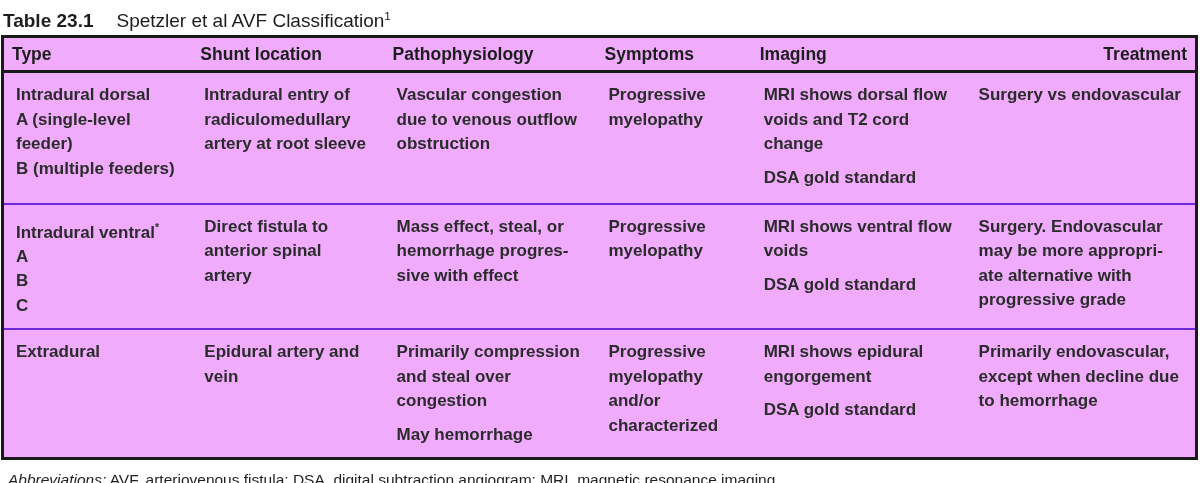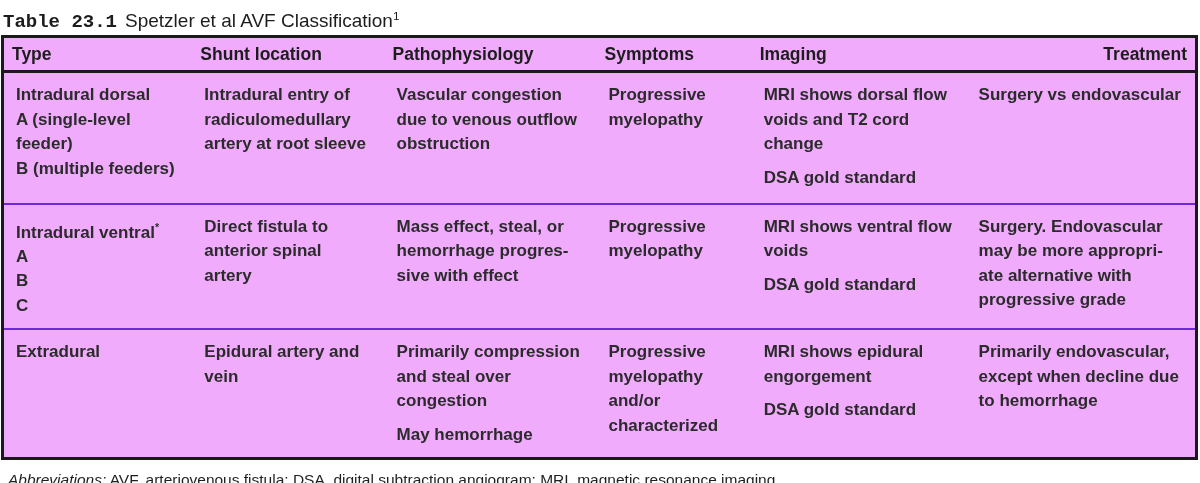--- a/index.html
+++ b/index.html
@@ -17,21 +17,21 @@
 
   
   .table-title {
     padding-left: 3px;
     font-size: 19px;
     color: #1d1d1d;
     height: 26px;
     line-height: 26px;
     white-space: nowrap;
   }
-  .table-title .num { font-weight: bold; margin-right: 8px; font-family: Liberation Mono, monospace; }
+  .table-title .num { font-weight: bold; margin-right: 23px; }
   .table-title sup { font-size: 62%; vertical-align: super; }
 
   
   table.avf {
     width: 1197px;
     margin: 6px auto 0 1px;
     border-collapse: collapse;
     table-layout: fixed;
     background: #f0abfc;
     border: 3px solid #1a1a1a;

